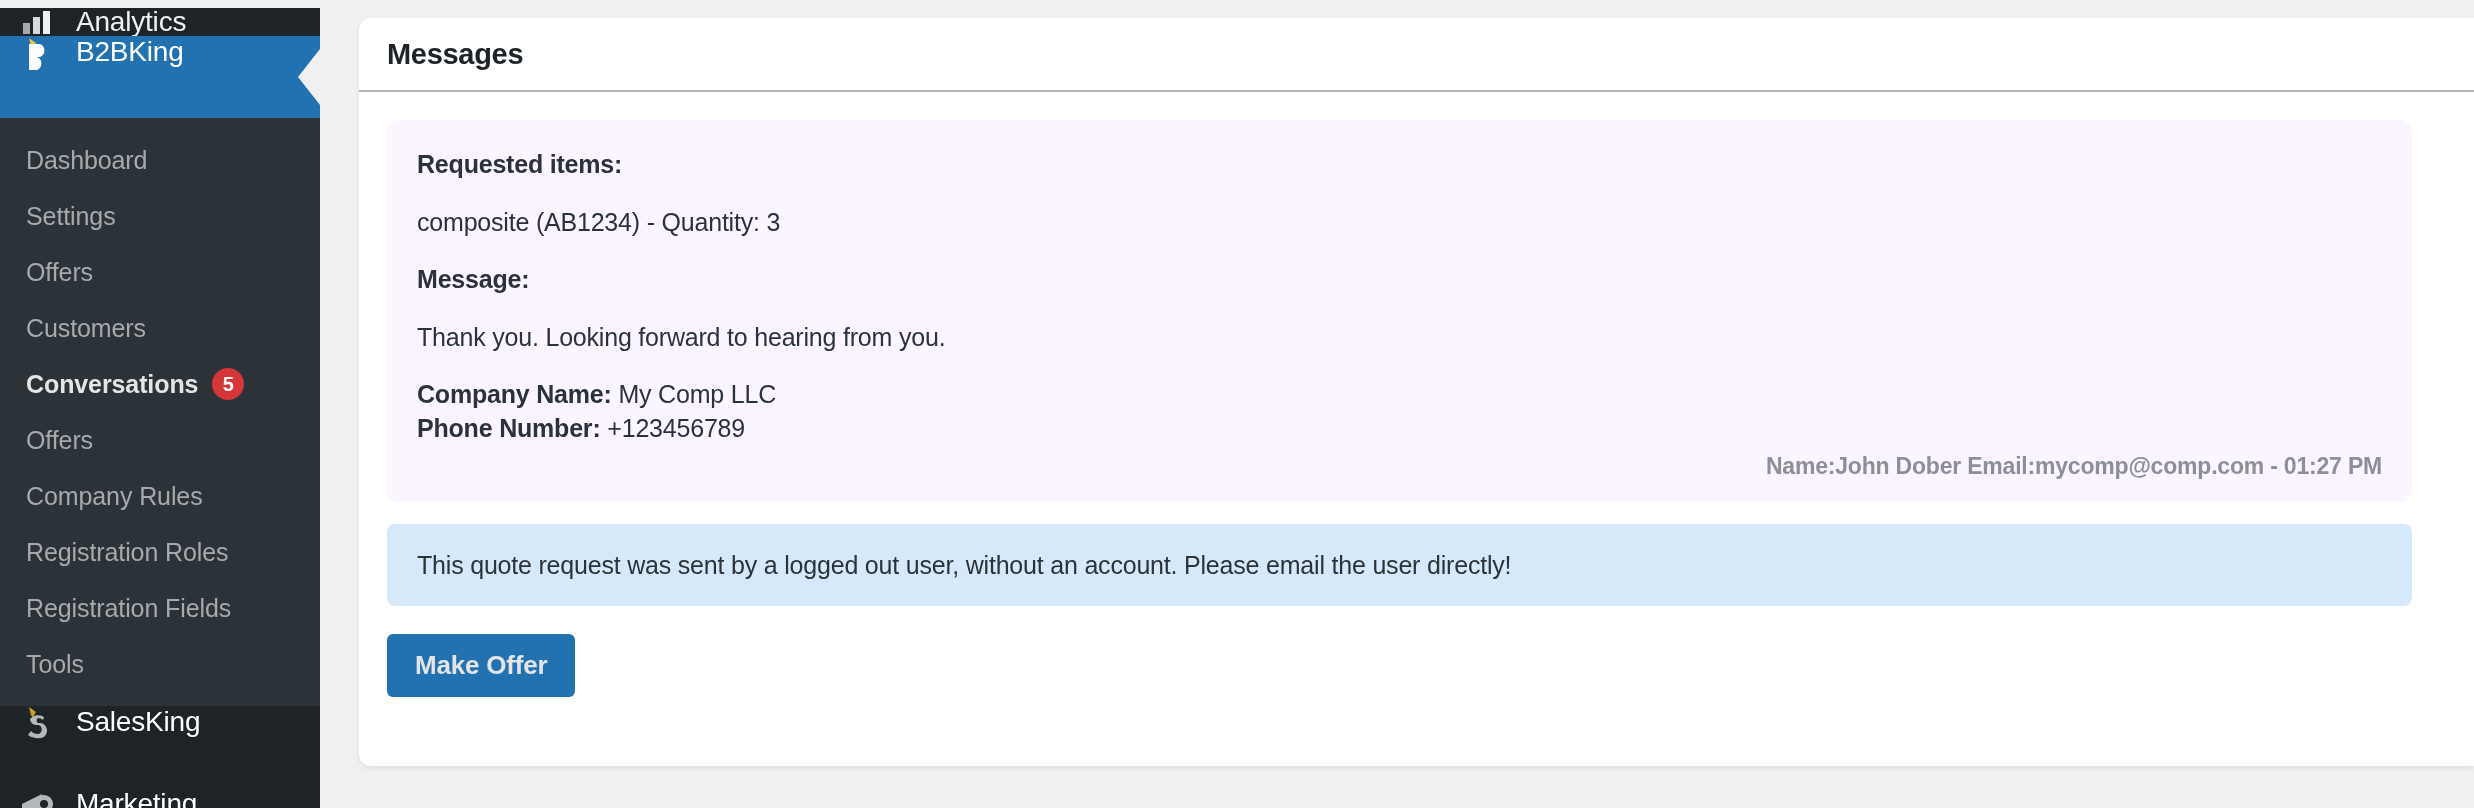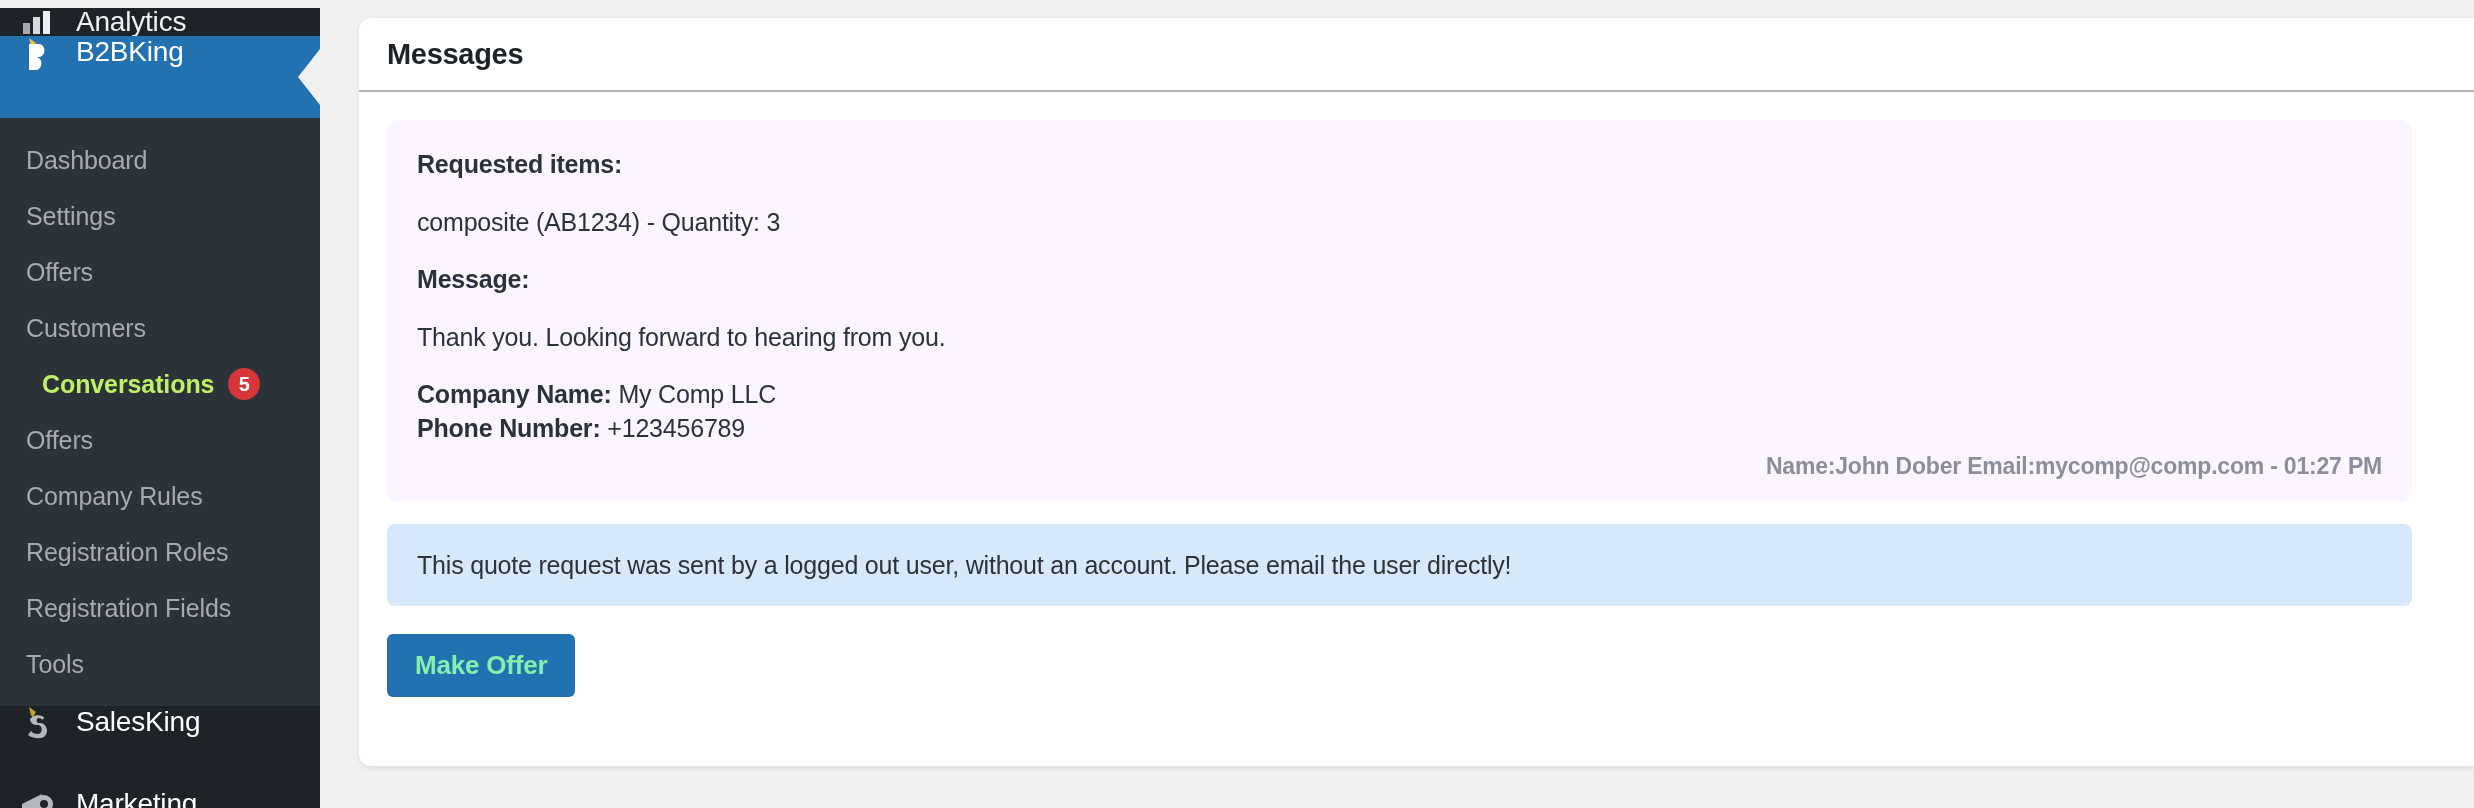--- a/index.html
+++ b/index.html
@@ -82,23 +82,22 @@
     height: 56px;
     box-sizing: border-box;
     white-space: nowrap;
   }
   .submenu-item .sm-label {
     color: #a7aaad;
     font-size: 25px;
     letter-spacing: -0.1px;
   }
   .submenu-item.current .sm-label {
-    color: #bef264;
-    font-weight: bold;
-    margin-left: 16px;
+    color: #e5e5e5;
+    font-weight: bold;
   }
   .badge-count {
     display: inline-flex;
     align-items: center;
     justify-content: center;
     min-width: 32px;
     height: 32px;
     border-radius: 16px;
     background: #d63638;
     color: #fff;
@@ -194,21 +193,21 @@
     font-size: 25px;
     color: #2c3338;
     letter-spacing: -0.2px;
     line-height: 1.2;
   }
 
   .btn-primary {
     display: inline-block;
     margin-top: 28px;
     background: #2271b1;
-    color: #86efac;
+    color: #e5e5e5;
     font-size: 26px;
     font-weight: bold;
     border: none;
     border-radius: 6px;
     padding: 16px 28px;
     cursor: pointer;
     font-family: "Liberation Sans", sans-serif;
     letter-spacing: -0.2px;
   }
 </style>

